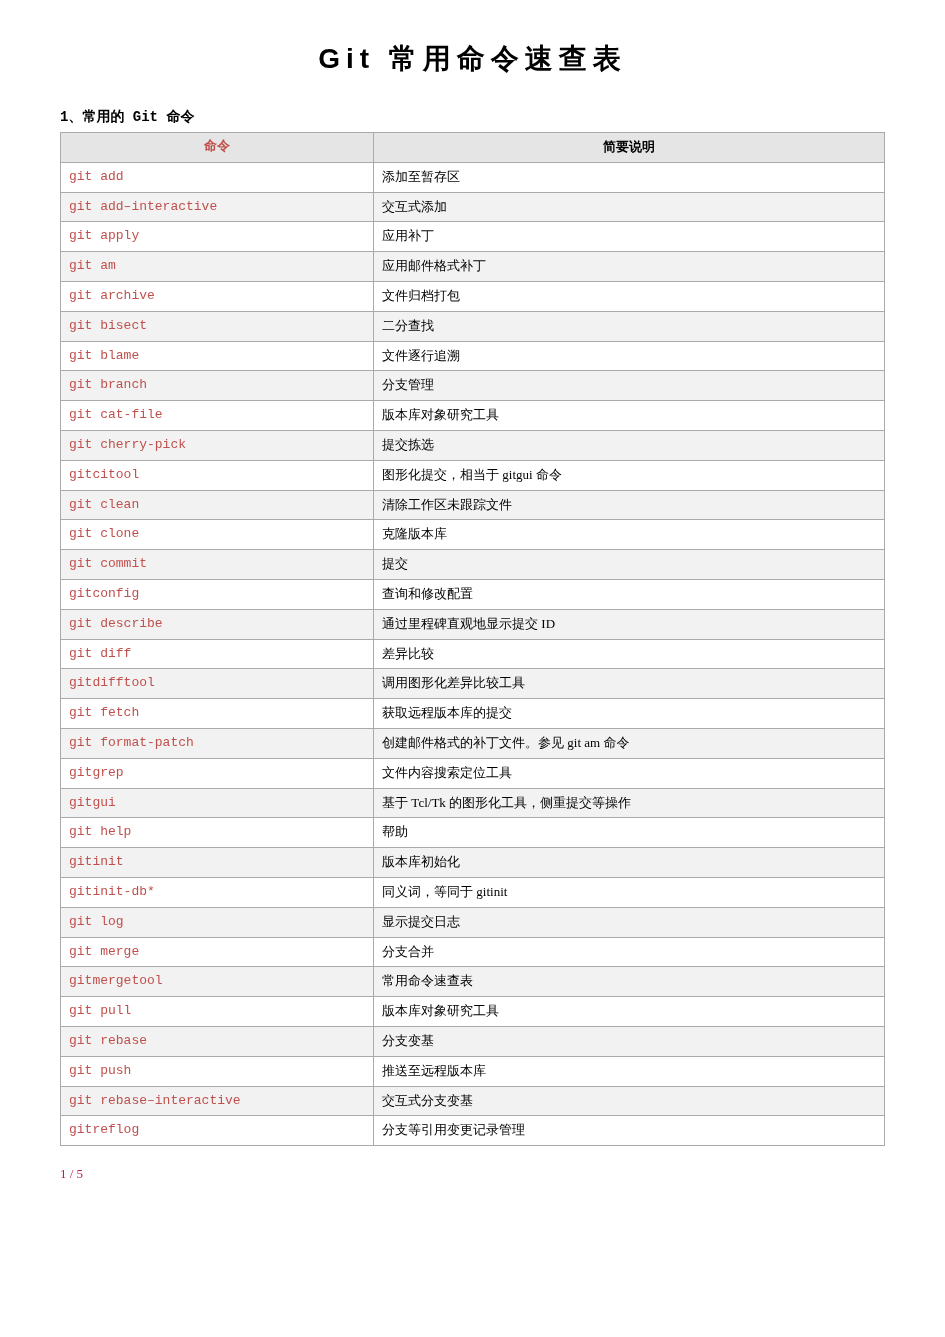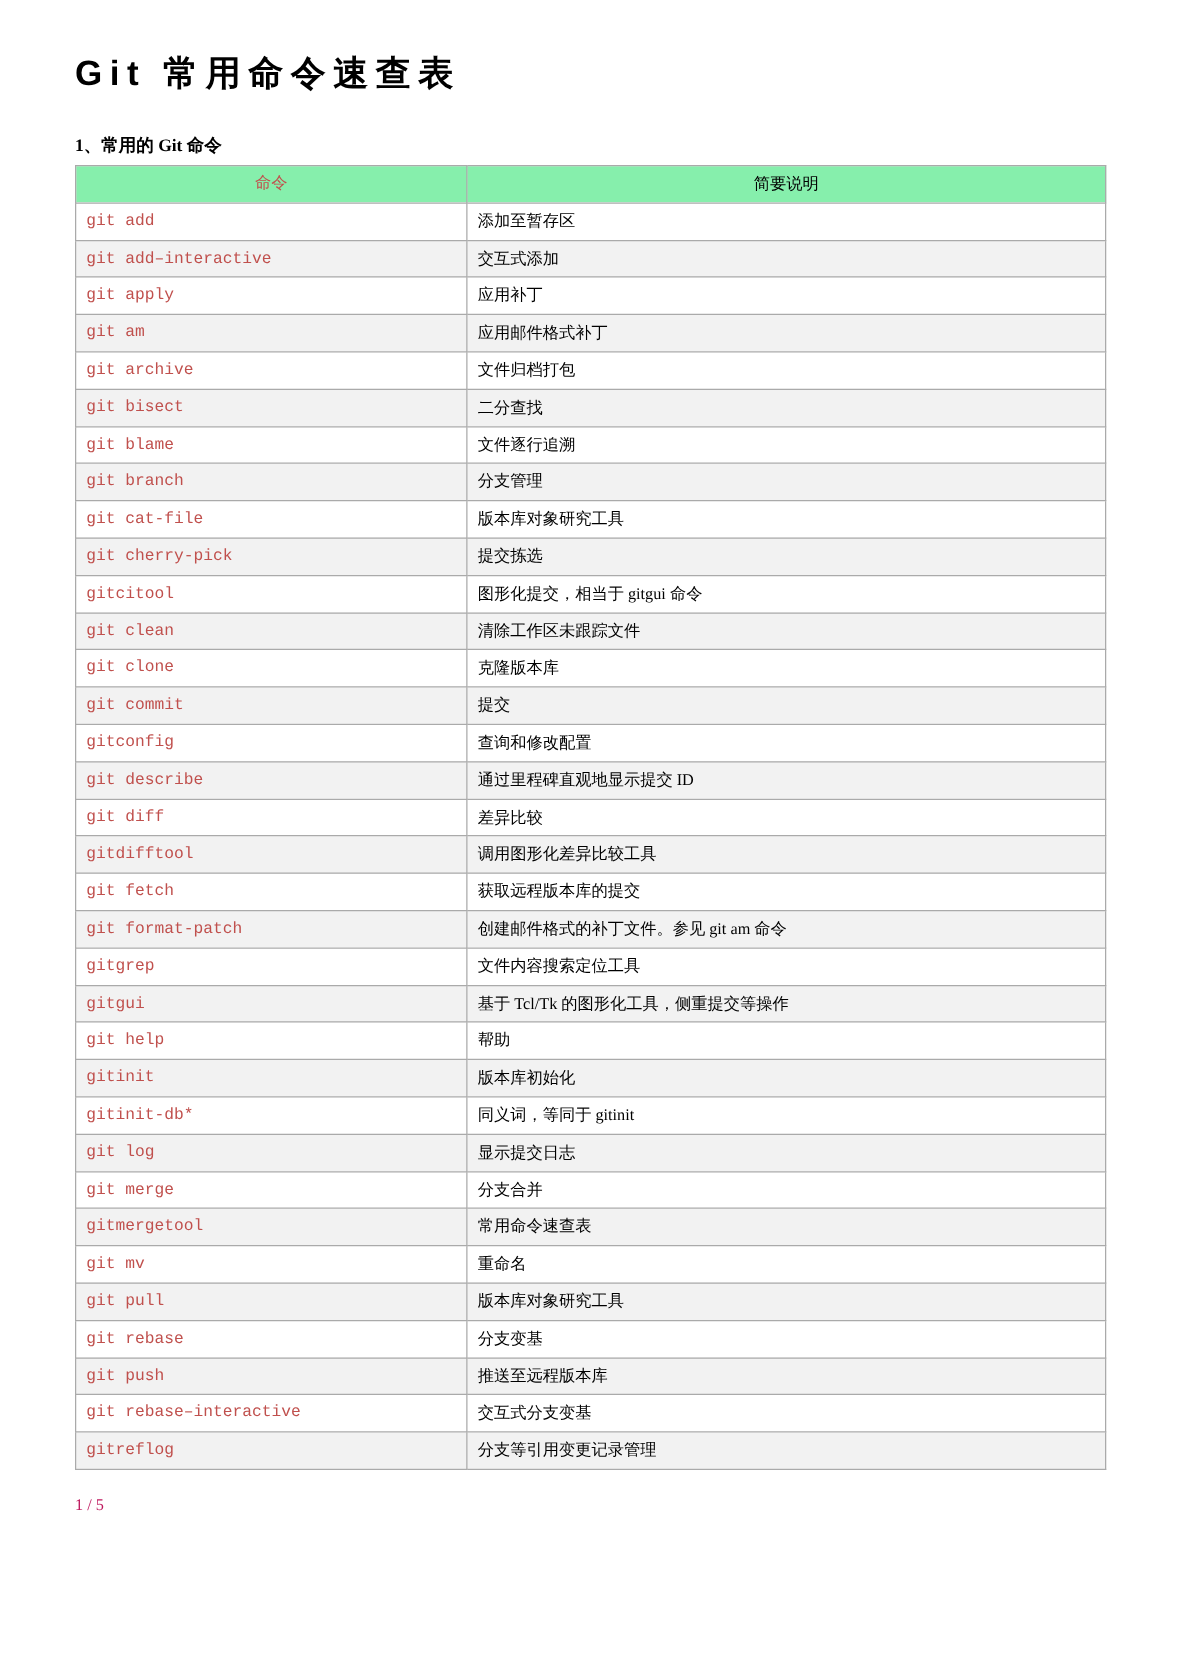--- a/index.html
+++ b/index.html
@@ -10,48 +10,49 @@
     body {
       background: #fff;
       font-family: "SimSun", "宋体", serif;
       font-size: 14px;
       color: #000;
       padding: 40px 60px;
       max-width: 945px;
       margin: 0 auto;
     }
     .page-title {
-      text-align: left;
+      text-align: center;
       font-size: 28px;
       font-weight: bold;
       letter-spacing: 6px;
       margin-bottom: 30px;
       color: #000;
       font-family: "SimHei", "黑体", sans-serif;
     }
     .section-title {
       font-size: 14px;
       font-weight: bold;
       margin-bottom: 6px;
       color: #000;
+      font-family: Liberation Mono, monospace;
     }
     table {
       width: 100%;
       border-collapse: collapse;
       margin-bottom: 20px;
     }
     table th, table td {
       border: 1px solid #aaa;
       padding: 4px 8px;
       font-size: 13px;
       line-height: 1.6;
     }
     table thead tr th {
-      background-color: #86efac;
-      font-weight: normal;
+      background-color: #e5e5e5;
+      font-weight: bold;
       color: #000;
     }
     table tbody tr:nth-child(odd) {
       background-color: #fff;
     }
     table tbody tr:nth-child(even) {
       background-color: #f2f2f2;
     }
     .cmd-col {
       width: 38%;
@@ -189,24 +190,20 @@
         </tr>
         <tr>
           <td class="cmd-col">git merge</td>
           <td class="desc-col">分支合并</td>
         </tr>
         <tr>
           <td class="cmd-col">gitmergetool</td>
           <td class="desc-col">常用命令速查表</td>
         </tr>
         <tr>
-          <td class="cmd-col">git mv</td>
-          <td class="desc-col">重命名</td>
-        </tr>
-        <tr>
           <td class="cmd-col">git pull</td>
           <td class="desc-col">版本库对象研究工具</td>
         </tr>
         <tr>
           <td class="cmd-col">git rebase</td>
           <td class="desc-col">分支变基</td>
         </tr>
         <tr>
           <td class="cmd-col">git push</td>
           <td class="desc-col">推送至远程版本库</td>

